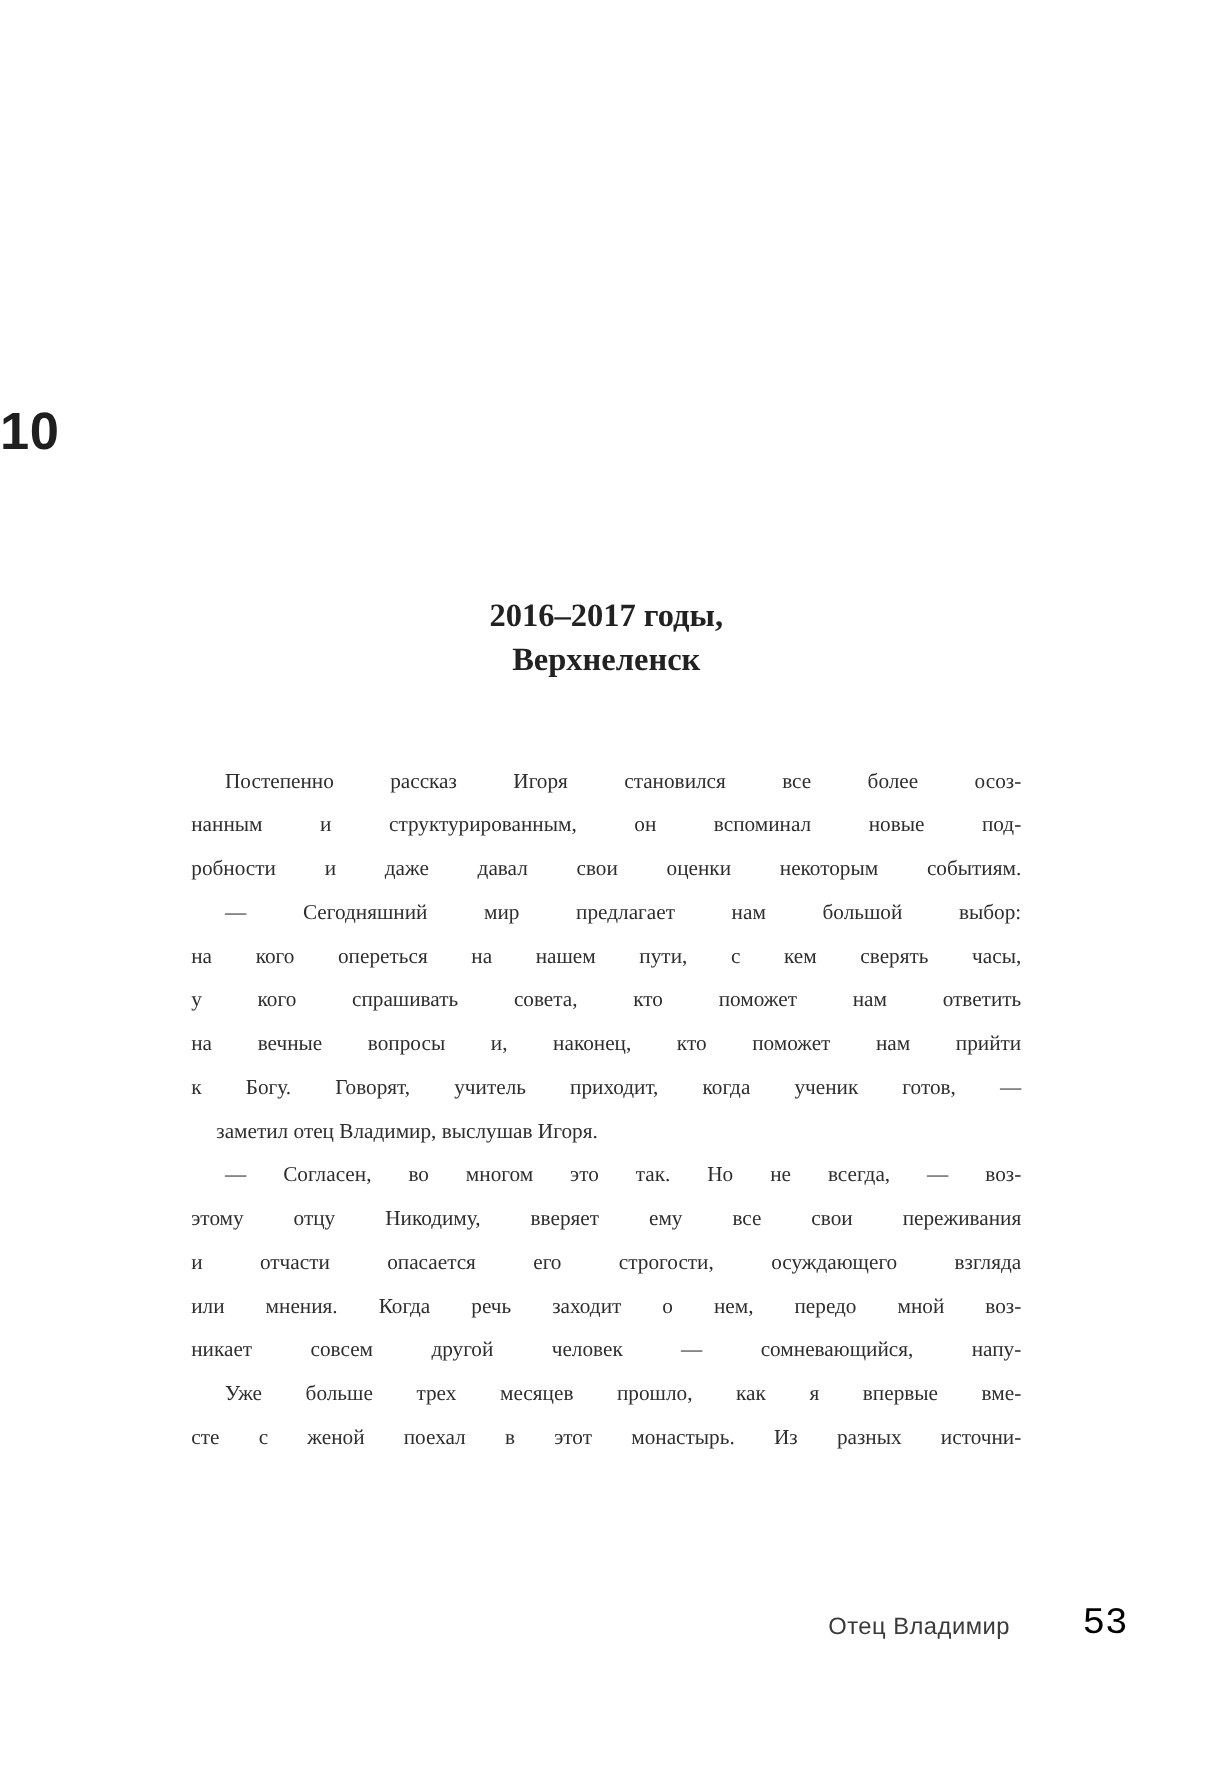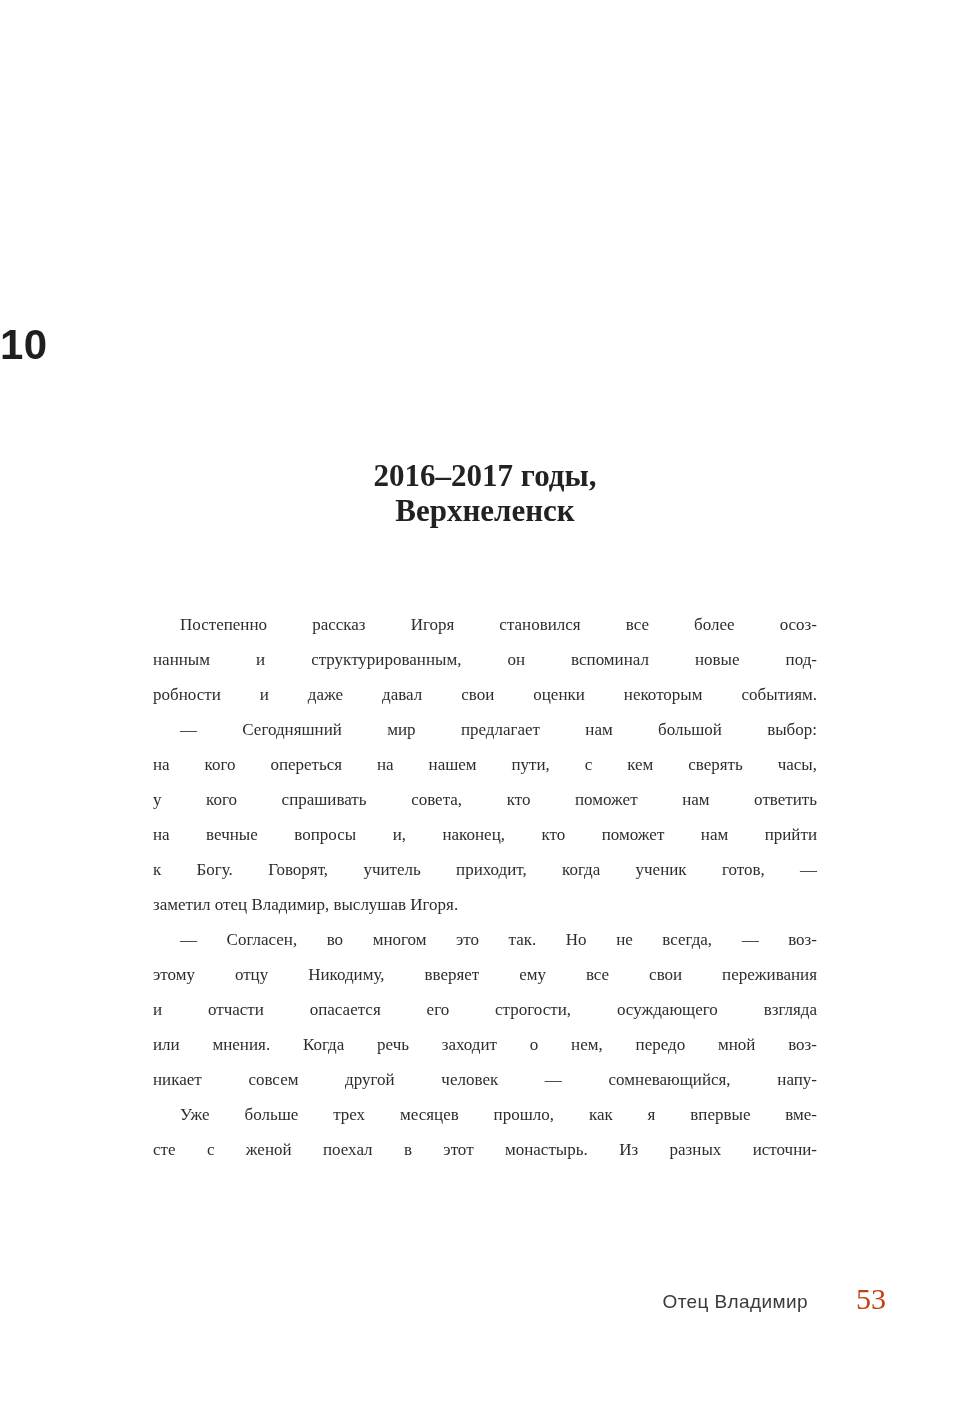--- a/index.html
+++ b/index.html
@@ -25,26 +25,26 @@
     text-align: left;
     font-family: "Liberation Sans", sans-serif;
     font-weight: bold;
     font-size: 42px;
     line-height: 42px;
     color: #1f1f1f;
     letter-spacing: 0.5px;
   }
   .heading {
     position: absolute;
-    top: 458px;
+    top: 475px;
     left: 0;
     width: 100%;
     text-align: center;
     font-weight: bold;
-    font-size: 31px;
+    font-size: 26px;
     line-height: 35px;
     color: #222222;
   }
   .body-text {
     position: absolute;
     top: 607px;
     left: 153px;
     width: 664px;
     font-size: 17px;
     line-height: 35px;
@@ -55,41 +55,42 @@
     text-align-last: justify;
     white-space: normal;
     height: 35px;
   }
   .body-text .line.indent {
     text-indent: 27px;
   }
   .body-text .line.last-short {
     text-align: left;
     text-align-last: left;
+    margin-left: 20px;
   }
   .running-title {
     position: absolute;
     top: 1290px;
     right: 162px;
     font-family: "Liberation Sans", sans-serif;
     font-size: 19px;
     line-height: 23px;
     font-weight: 400;
     letter-spacing: 0.4px;
     color: #3a3a3a;
   }
   .page-number {
     position: absolute;
     top: 1285px;
-    right: 84px;
-    font-family: Liberation Serif, serif;
+    right: 68px;
+    font-family: Liberation Mono, monospace;
     font-size: 30px;
     line-height: 28px;
     font-weight: 400;
-    color: #c2410c;
+    color: #000000;
   }
 </style>
 </head>
 <body>
 
 <div class="page">
 
   <div class="chapter-number">10</div>
 
   <div class="heading">

